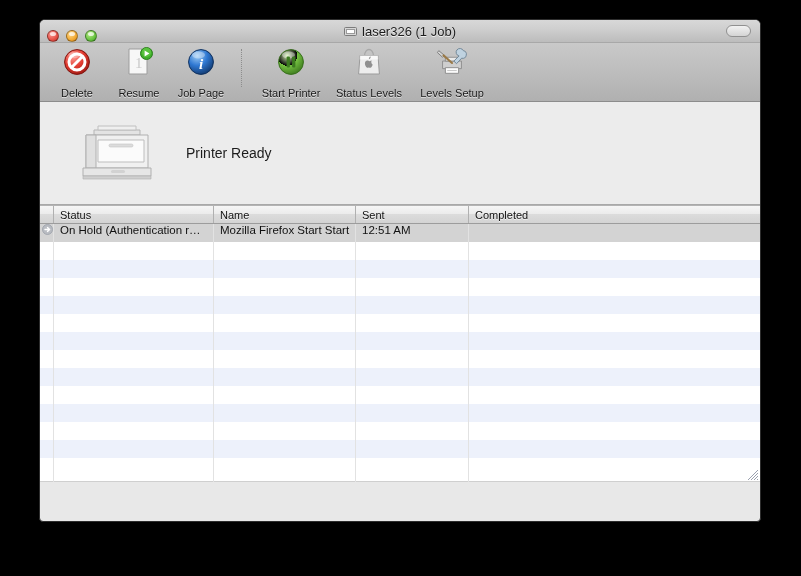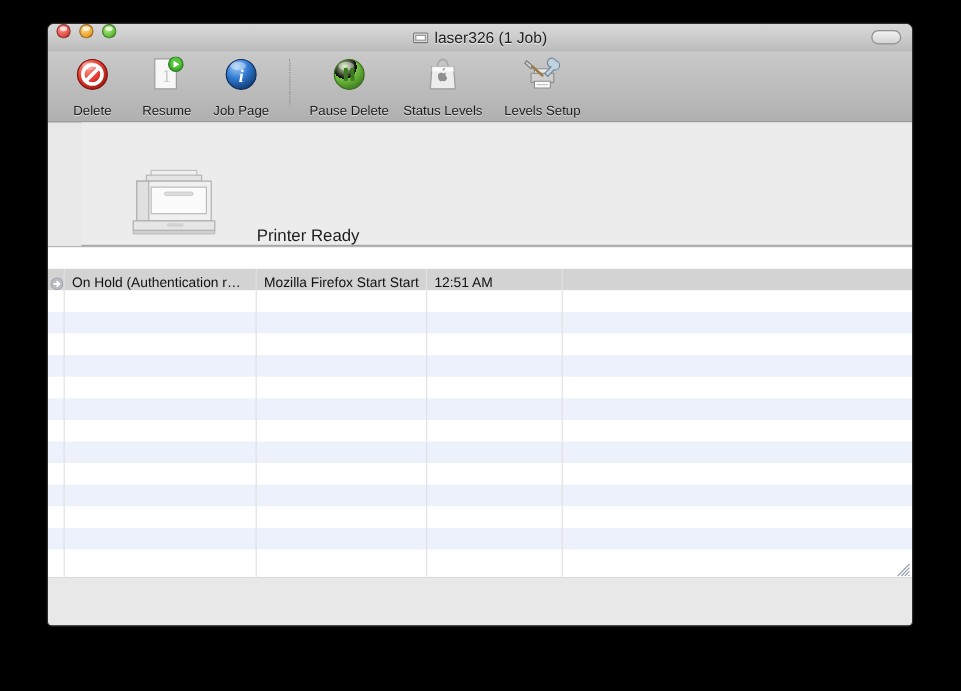--- a/index.html
+++ b/index.html
@@ -24,21 +24,21 @@
     box-sizing: border-box;
   }
 
   
   #titlebar {
     position: relative;
     height: 22px;
     background: linear-gradient(to bottom, #d8d8d8 0%, #cfcfcf 40%, #bcbcbc 100%);
     border-bottom: 1px solid #a8a8a8;
     display: flex;
-    align-items: flex-start;
+    align-items: flex-end;
   }
   .lights { display: flex; gap: 7px; margin-left: 7px; }
   .light {
     width: 12px; height: 12px; border-radius: 50%;
     border: 1px solid rgba(0,0,0,0.35);
     box-sizing: border-box;
     position: relative;
   }
   .light::after {
     content: "";
@@ -114,22 +114,21 @@
   .tb-item.wide { width: 78px; }
   .tb-item.wider { width: 88px; }
 
   
   #status-panel {
     height: 102px;
     background: #ececec;
     position: relative;
     border-bottom: 1px solid #a9a9a9;
     display: flex;
-    align-items: flex-end;
-    margin-left: 28px;
+    align-items: center;
   }
   #printer-art { margin-left: 38px; width: 78px; height: 70px; }
   #printer-ready-label {
     margin-left: 30px;
     font-size: 14px;
     color: #1c1c1c;
   }
 
   
   #table {
@@ -155,21 +154,21 @@
     border-right: 1px solid #b0b0b0;
     box-sizing: border-box;
     text-shadow: 0 1px 0 rgba(255,255,255,0.7);
   }
   #thead .th.gutter { padding-left: 0; width: 14px; }
 
   #rows { position: absolute; left: 0; right: 0; top: 18px; bottom: 0; }
   .row {
     height: 18px;
     display: flex;
-    align-items: flex-end;
+    align-items: flex-start;
     font-size: 11.5px;
     color: #111;
     box-sizing: border-box;
     position: relative;
   }
   .row.odd  { background: #ffffff; }
   .row.even { background: #edf1fb; }
   .row.selected { background: #d3d3d3; }
   .cell {
     box-sizing: border-box;
@@ -288,21 +287,21 @@
               <stop offset="50%" stop-color="#76c242"></stop>
               <stop offset="100%" stop-color="#3d7a1e"></stop>
             </radialGradient>
           </defs>
           <circle cx="14" cy="14" r="12.4" fill="url(#gPause)" stroke="#376f1b" stroke-width="1"></circle>
           <ellipse cx="11.5" cy="7" rx="6.5" ry="3.4" fill="#ffffff" opacity="0.38"></ellipse>
           <rect x="9.6" y="8.4" width="3.3" height="11" rx="1" fill="#3c7a20"></rect>
           <rect x="15.1" y="8.4" width="3.3" height="11" rx="1" fill="#3c7a20"></rect>
         </svg>
       </div>
-      <span class="lbl">Pause Delete</span>
+      <span class="lbl">Start Printer</span>
     </div>
 
     <div class="tb-item wide">
       <div class="glyph">
         <svg width="28" height="30" viewBox="0 0 28 30">
           <path d="M9.5 9 C9.5 4.5 12 2.5 14 2.5 C16 2.5 18.5 4.5 18.5 9" fill="none" stroke="#a8a8a8" stroke-width="1.3"></path>
           <path d="M5 8.5 h18 l1.4 18.5 h-20.8 z" fill="#ededed" stroke="#9b9b9b" stroke-width="1"></path>
           <path d="M5 8.5 h18 l0.3 4 h-18.6 z" fill="#ffffff" opacity="0.7"></path>
           <path d="M16.6 13.6c-.5 0-1.3.6-2 .6-.7 0-1.4-.6-2.3-.6-1.2 0-2.4 1-2.4 3 0 1.9 1.4 4.2 2.3 4.2.5 0 .9-.4 1.6-.4.7 0 1 .4 1.6.4.9 0 2.2-2.1 2.2-3.3-1.3-.5-1.6-2.6-1-3.9z" fill="#8f8f8f"></path>
           <path d="M15.3 11.2c.5-.6.4-1.5.4-1.6-.5 0-1.1.4-1.4.8-.3.4-.5 1-.4 1.5.5.1 1-.2 1.4-.7z" fill="#8f8f8f"></path>
@@ -344,20 +343,27 @@
 
       <path d="M5 50 h68 v8 h-68 z" fill="#e6e6e6" stroke="#b0b0b0" stroke-width="1"></path>
       <rect x="33" y="52" width="14" height="3" rx="1.5" fill="#d2d2d2"></rect>
       <path d="M5 58 h68 v3 h-68 z" fill="#cfcfcf" stroke="#b0b0b0" stroke-width="0.6"></path>
     </svg>
     <div id="printer-ready-label">Printer Ready</div>
   </div>
 
   <div id="table">
 
+    <div id="thead">
+      <div class="th gutter"></div>
+      <div class="th" style="width:160px">Status</div>
+      <div class="th" style="width:142px">Name</div>
+      <div class="th" style="width:113px">Sent</div>
+      <div class="th" style="flex:1;border-right:none">Completed</div>
+    </div>
 
     <div id="colguides">
       <i style="left:13px"></i>
       <i style="left:173px"></i>
       <i style="left:315px"></i>
       <i style="left:428px"></i>
     </div>
 
     <div id="rows">
 

